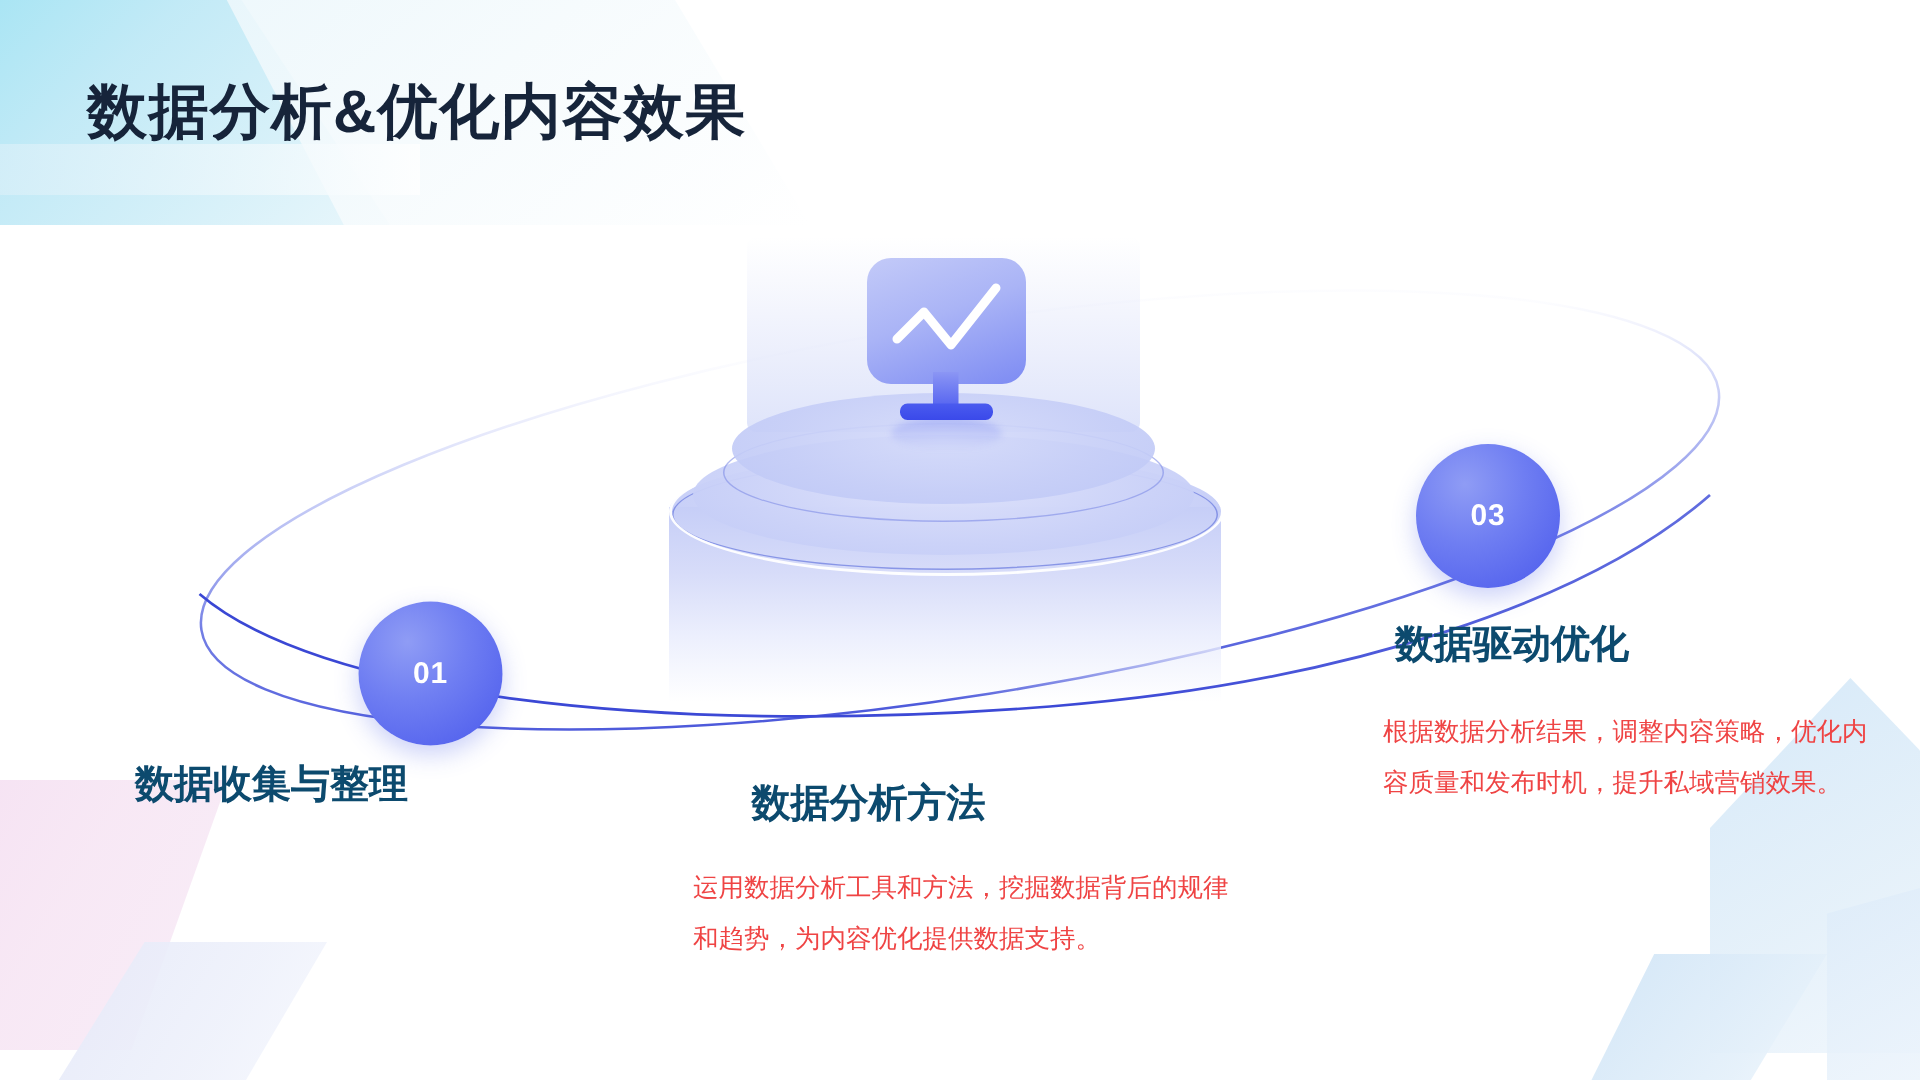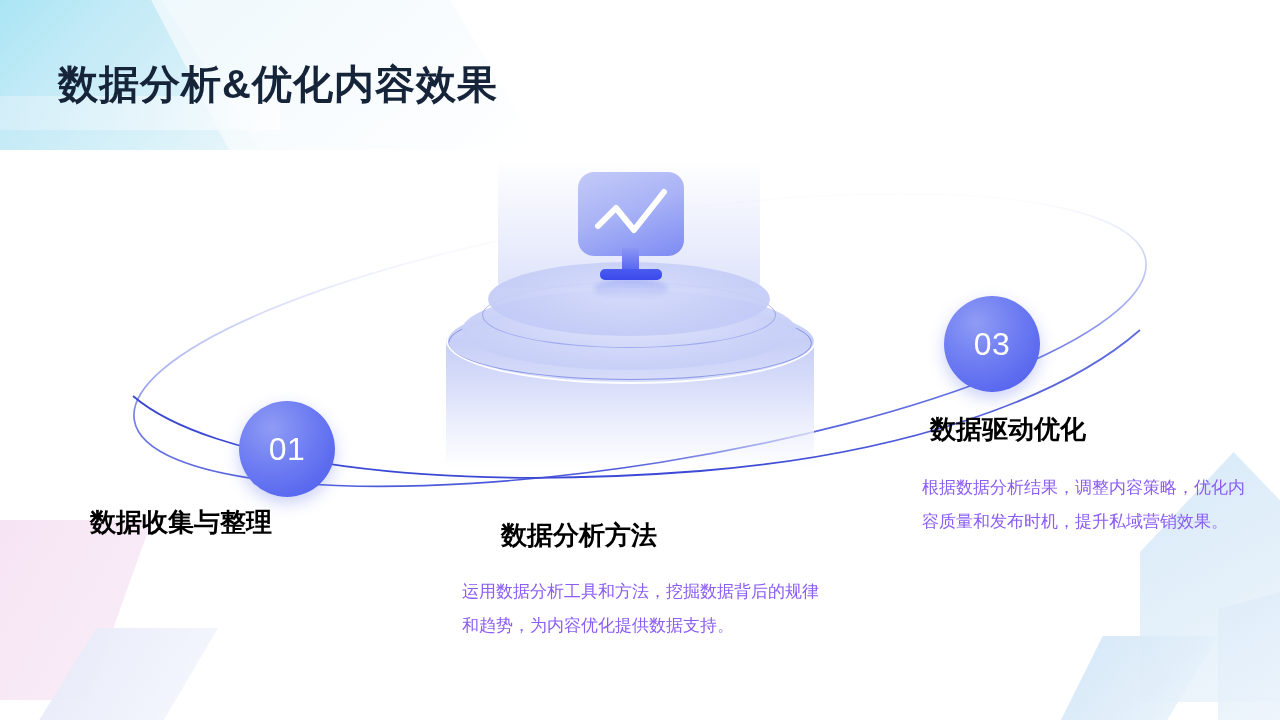--- a/index.html
+++ b/index.html
@@ -102,21 +102,21 @@
     height: 150px;
     background: linear-gradient(150deg, #dcebf9 0%, #eef5fc 100%);
     clip-path: polygon(0% 22%, 100% 0%, 100% 100%, 0% 100%);
     opacity: .85;
   }
 
   
   .slide-title {
     position: absolute;
     left: 58px;
-    top: 57px;
+    top: 47px;
     font-size: 40px;
     font-weight: bold;
     color: #16243a;
     letter-spacing: 1px;
     white-space: nowrap;
   }
 
   
   .orbit-svg {
     position: absolute;
@@ -263,39 +263,39 @@
     height: 96px;
     border-radius: 50%;
     background: radial-gradient(circle at 34% 28%, #8f9cf5 0%, #6f7ef2 42%, #4a59ec 100%);
     box-shadow: 0 6px 16px rgba(70,88,230,.28);
     display: flex;
     align-items: center;
     justify-content: center;
   }
   .badge span {
     color: #ffffff;
-    font-size: 32px;
-    font-weight: normal;
+    font-size: 20px;
+    font-weight: bold;
     letter-spacing: .5px;
   }
   #badge-01 { left: 239px; top: 401px; }
   #badge-02 { left: 592px; top: 389px; }
   #badge-03 { left: 944px; top: 296px; }
 
   
   .block { position: absolute; }
   .block-heading {
-    color: #000000;
+    color: #0c4a6e;
     font-weight: bold;
     font-size: 26px;
     white-space: nowrap;
     margin: 0 0 16px 0;
   }
   .block-body {
-    color: #8b5cf6;
+    color: #ef4444;
     font-size: 17px;
     line-height: 34px;
     margin: 0;
   }
   #block-01 { left: 72px; top: 505px; width: 352px; }
   #block-01 .block-heading { margin-left: 18px; }
   #block-02 { left: 462px; top: 518px; width: 360px; }
   #block-02 .block-heading { margin-left: 39px; margin-bottom: 22px; }
   #block-03 { left: 922px; top: 412px; width: 332px; }
   #block-03 .block-heading { margin-left: 8px; margin-bottom: 24px; }

